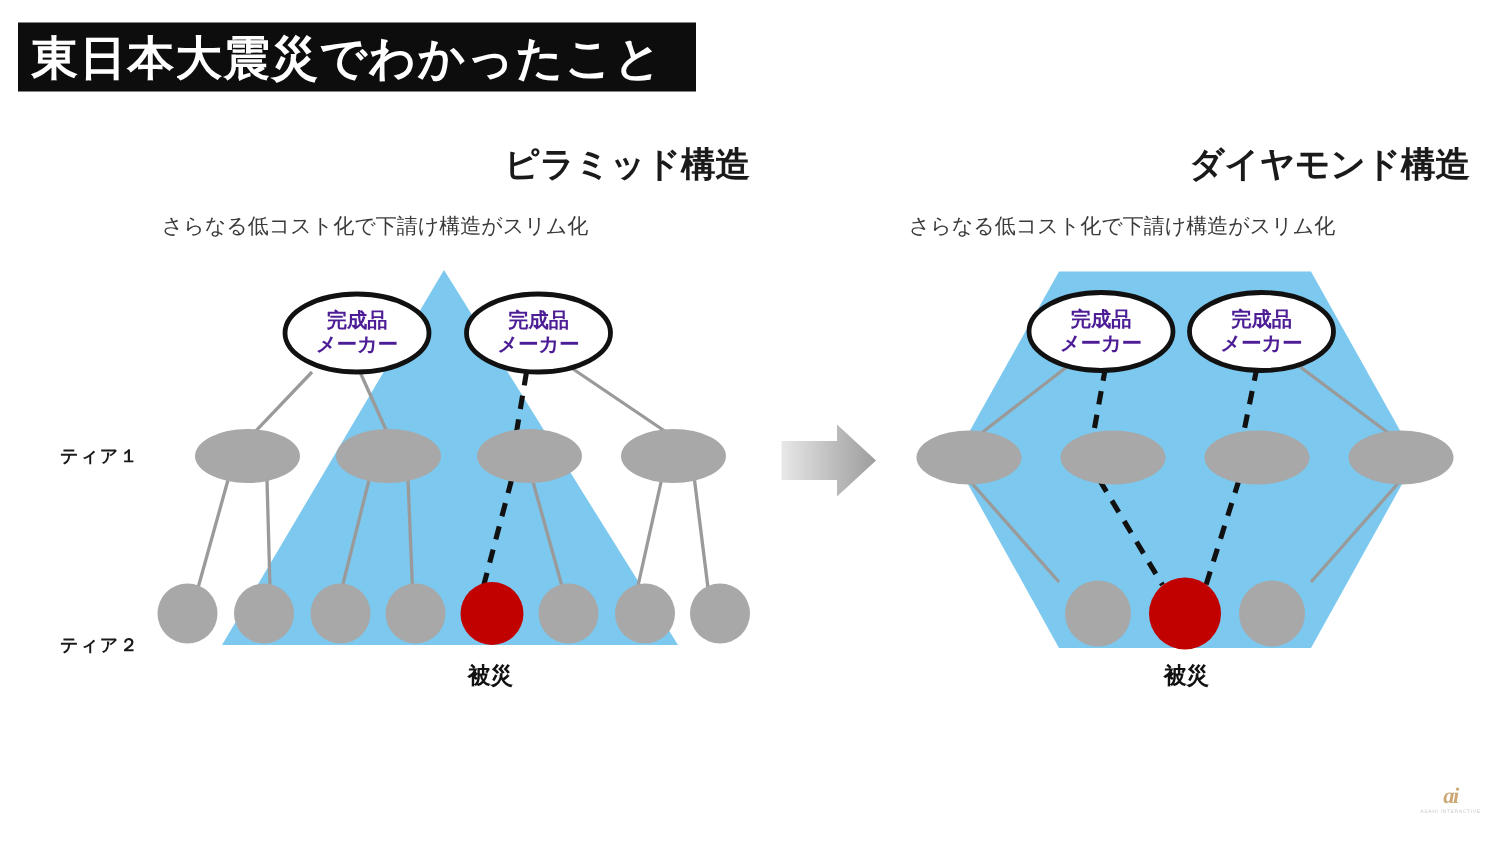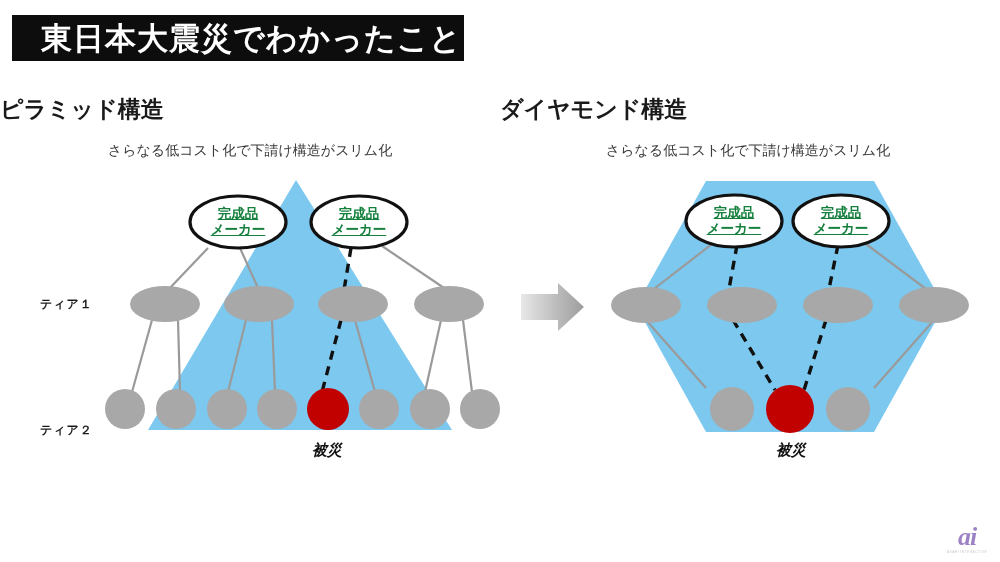--- a/index.html
+++ b/index.html
@@ -26,29 +26,29 @@
     background: #0d0d0d;
     display: flex;
     align-items: center;
     justify-content: flex-start;
   }
   #title-text {
     color: #ffffff;
     font-size: 31px;
     font-weight: 700;
     letter-spacing: 1px;
-    padding-left: 29px;
+    padding-left: 9px;
     line-height: 1;
     white-space: nowrap;
   }
 
   
   .panel-title {
     position: absolute;
-    text-align: left;
+    text-align: right;
     font-size: 23px;
     font-weight: 700;
     color: #1a1a1a;
     white-space: nowrap;
   }
   .panel-sub {
     position: absolute;
     text-align: center;
     font-size: 14px;
     font-weight: 400;
@@ -82,56 +82,54 @@
   #tier2-label { left: 40px; top: 422px; }
 
   
   .bubble-text {
     position: absolute;
     width: 100px;
     text-align: center;
     font-size: 13.5px;
     font-weight: 700;
     line-height: 1.18;
-    color: #15803d;
+    color: #4c1d95;
     pointer-events: none;
-    text-decoration: underline;
   }
   .bubble-text span { display: block; white-space: nowrap; }
 
   
   .damage-caption {
     position: absolute;
     width: 120px;
     text-align: center;
     font-size: 15px;
     font-weight: 700;
     color: #111111;
     white-space: nowrap;
-    font-style: italic;
   }
   #damage-left  { left: 267px; top: 441px; }
   #damage-right { left: 731px; top: 441px; }
 
   
   #watermark {
     position: absolute;
     right: 10px;
     bottom: 8px;
     width: 46px;
     height: 30px;
     opacity: 0.55;
     text-align: center;
   }
   #watermark .wm-main {
     font-family: "Liberation Serif", "DejaVu Serif", serif;
-    font-size: 26px;
+    font-size: 15px;
     font-style: italic;
     font-weight: 700;
-    color: #4c1d95;
+    color: #a16207;
     line-height: 1;
     letter-spacing: -1px;
   }
   #watermark .wm-sub {
     font-size: 3.4px;
     color: #9d9d9d;
     letter-spacing: 0.4px;
     line-height: 1;
     margin-top: 1px;
   }

